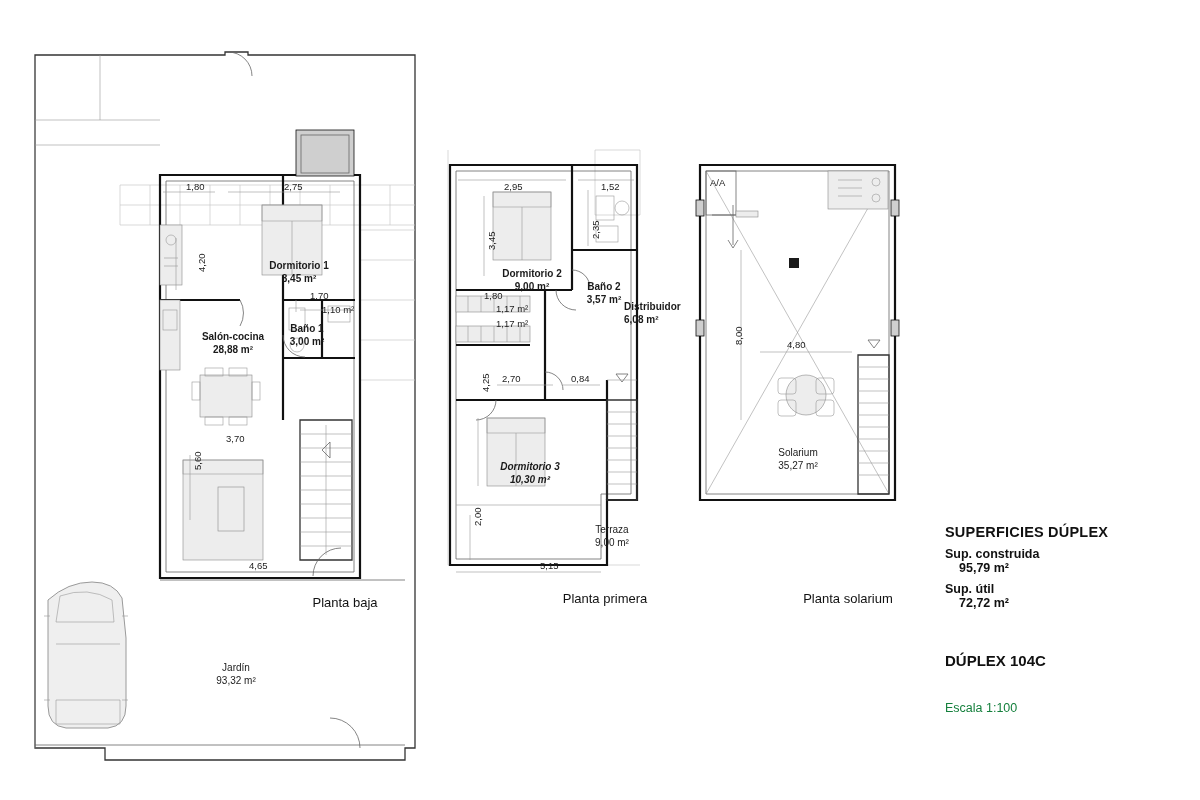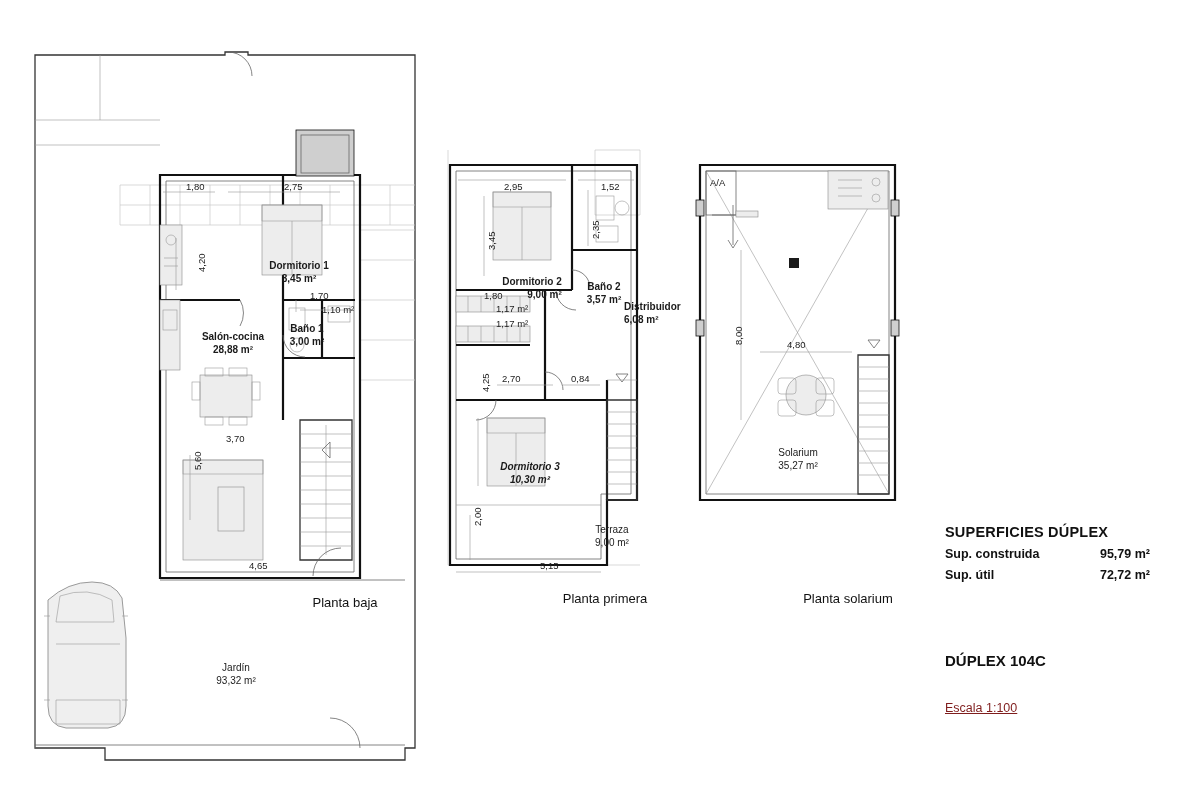--- a/index.html
+++ b/index.html
@@ -54,33 +54,33 @@
     color: #111;
   }
   .legend-row {
     display: flex;
     justify-content: space-between;
     font-size: 12.5px;
     font-weight: bold;
     color: #111;
     margin-top: 7px;
     width: 205px;
+    flex-direction: column;
   }
   .legend-row .v { margin-left: 14px; }
   .dup-name {
     position: absolute;
     font-size: 15px;
     font-weight: bold;
     color: #111;
   }
   .scale {
     position: absolute;
     font-size: 12.5px;
-    color: #7f1d1d;
-    text-decoration: underline;
+    color: #15803d;
   }
   svg { display: block; }
   .w-thick { stroke: #111; stroke-width: 2.2; fill: none; }
   .w-med   { stroke: #333; stroke-width: 1.3; fill: none; }
   .w-thin  { stroke: #666; stroke-width: 0.8; fill: none; }
   .w-hair  { stroke: #999; stroke-width: 0.6; fill: none; }
   .w-ghost { stroke: #c8c8c8; stroke-width: 0.7; fill: none; }
   .f-wall  { fill: #cfcfcf; stroke: #111; stroke-width: 0.8; }
   .f-lite  { fill: #ededed; stroke: #8a8a8a; stroke-width: 0.6; }
   .f-none  { fill: none; }
@@ -286,21 +286,21 @@
   <div class="dim" style="left:284px; top:181px;text-align:center;"><span>2,75</span></div>
   <div class="dim vert" style="left:196px; top:272px;"><span>4,20</span></div>
   <div class="dim" style="left:310px; top:290px;"><span>1,70</span></div>
   <div class="dim" style="left:322px; top:304px;"><span>1,10 m²</span></div>
   <div class="dim" style="left:226px; top:433px;"><span>3,70</span></div>
   <div class="dim vert" style="left:192px; top:470px;"><span>5,60</span></div>
   <div class="dim" style="left:249px; top:560px;"><span>4,65</span></div>
 
   <div class="plan-title" style="left:345px; top:595px;"><span>Planta baja</span></div>
 
-  <div class="lbl bold center" style="left:532px; top:276px;text-align:right;">
+  <div class="lbl bold center" style="left:532px; top:268px;">
     <span>Dormitorio 2</span><br>
     <span>9,00 m²</span>
   </div>
   <div class="lbl bold center" style="left:604px; top:237px;margin-top:44px;">
     <span>Baño 2</span><br>
     <span>3,57 m²</span>
   </div>
   <div class="lbl bold" style="left:580px; top:301px;margin-left:44px;">
     <span>Distribuidor</span><br>
     <span>6,08 m²</span>

